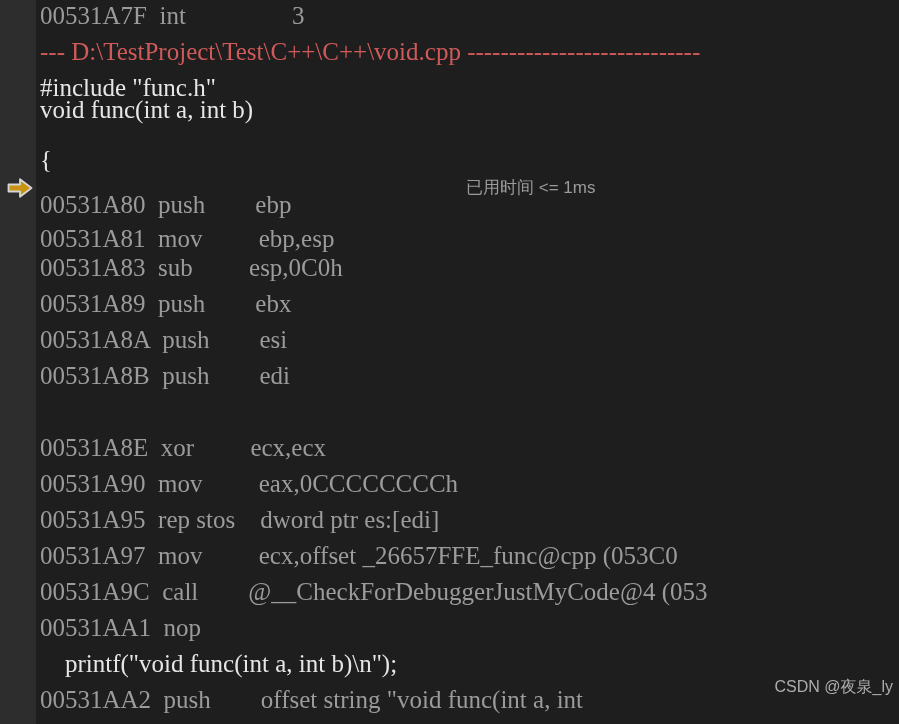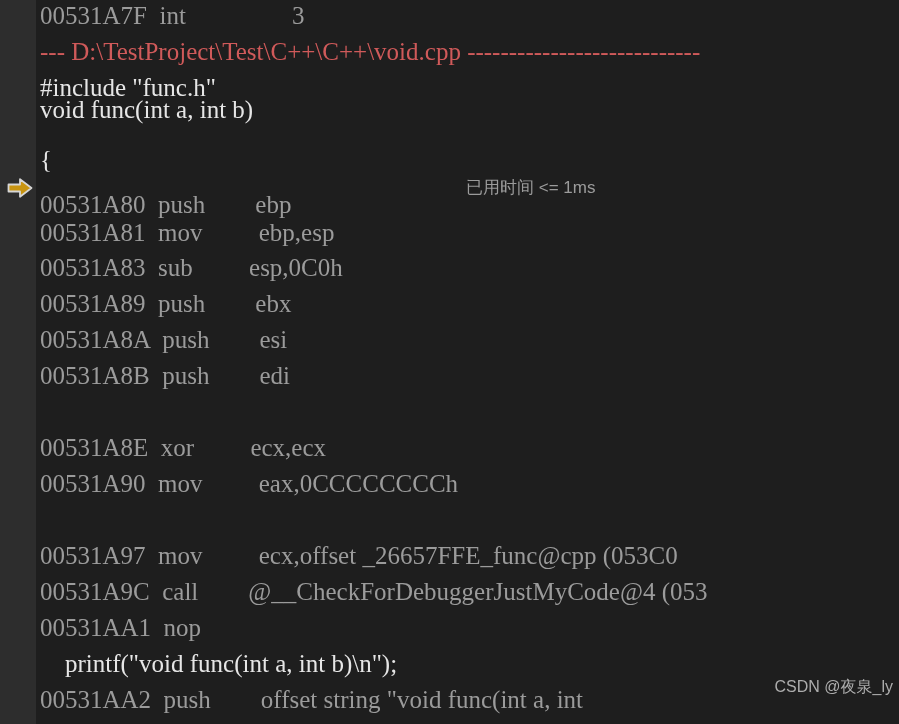--- a/index.html
+++ b/index.html
@@ -104,27 +104,28 @@
 
   <div id="gutter"></div>
 
   <div id="code">
       <div class="line" style="top: -10px;"><span class="txt asm">00531A7F  int                 3</span></div>
       <div class="line" style="top: 26px;"><span class="txt path">--- D:\TestProject\Test\C++\C++\void.cpp ----------------------------</span></div>
       <div class="line" style="top: 62px;"><span class="txt src">#include "func.h"</span></div>
       <div class="line" style="top: 84px;"><span class="txt src">void func(int a, int b)</span></div>
       <div class="line" style="top: 134px;"><span class="txt src">{</span></div>
       <div class="line" style="top: 179px; text-align: right;"><span class="txt asm">00531A80  push        ebp</span></div>
-      <div class="line" style="top: 207px; text-align: right;"><span class="txt asm">00531A81  mov         ebp,esp</span></div>
+      <div class="line" style="top: 213px; text-align: right;"><span class="txt asm">00531A81  mov         ebp,esp</span></div>
       <div class="line" style="top: 242px;"><span class="txt asm">00531A83  sub         esp,0C0h</span></div>
       <div class="line" style="top: 278px; padding-left: 28px;"><span class="txt asm">00531A89  push        ebx</span></div>
       <div class="line" style="top: 314px;"><span class="txt asm">00531A8A  push        esi</span></div>
       <div class="line" style="top: 350px;"><span class="txt asm">00531A8B  push        edi</span></div>
       <div class="line" style="top: 422px;"><span class="txt asm">00531A8E  xor         ecx,ecx</span></div>
       <div class="line" style="top: 458px;"><span class="txt asm">00531A90  mov         eax,0CCCCCCCCh</span></div>
+      <div class="line" style="top: 494px;"><span class="txt asm">00531A95  rep stos    dword ptr es:[edi]</span></div>
       <div class="line" style="top: 530px;"><span class="txt asm">00531A97  mov         ecx,offset _26657FFE_func@cpp (053C0</span></div>
       <div class="line" style="top: 566px;"><span class="txt asm">00531A9C  call        @__CheckForDebuggerJustMyCode@4 (053</span></div>
       <div class="line" style="top: 602px;"><span class="txt asm">00531AA1  nop</span></div>
       <div class="line" style="top: 638px;"><span class="txt src">    printf("void func(int a, int b)\n");</span></div>
       <div class="line" style="top: 674px;"><span class="txt asm">00531AA2  push        offset string "void func(int a, int</span></div>
       <div class="line" style="top: 710px;"><span class="txt asm">00531AA7  call        printf (05310D7b)</span></div>
     </div>
 
   <div id="watermark">CSDN @夜泉_ly</div>
 

